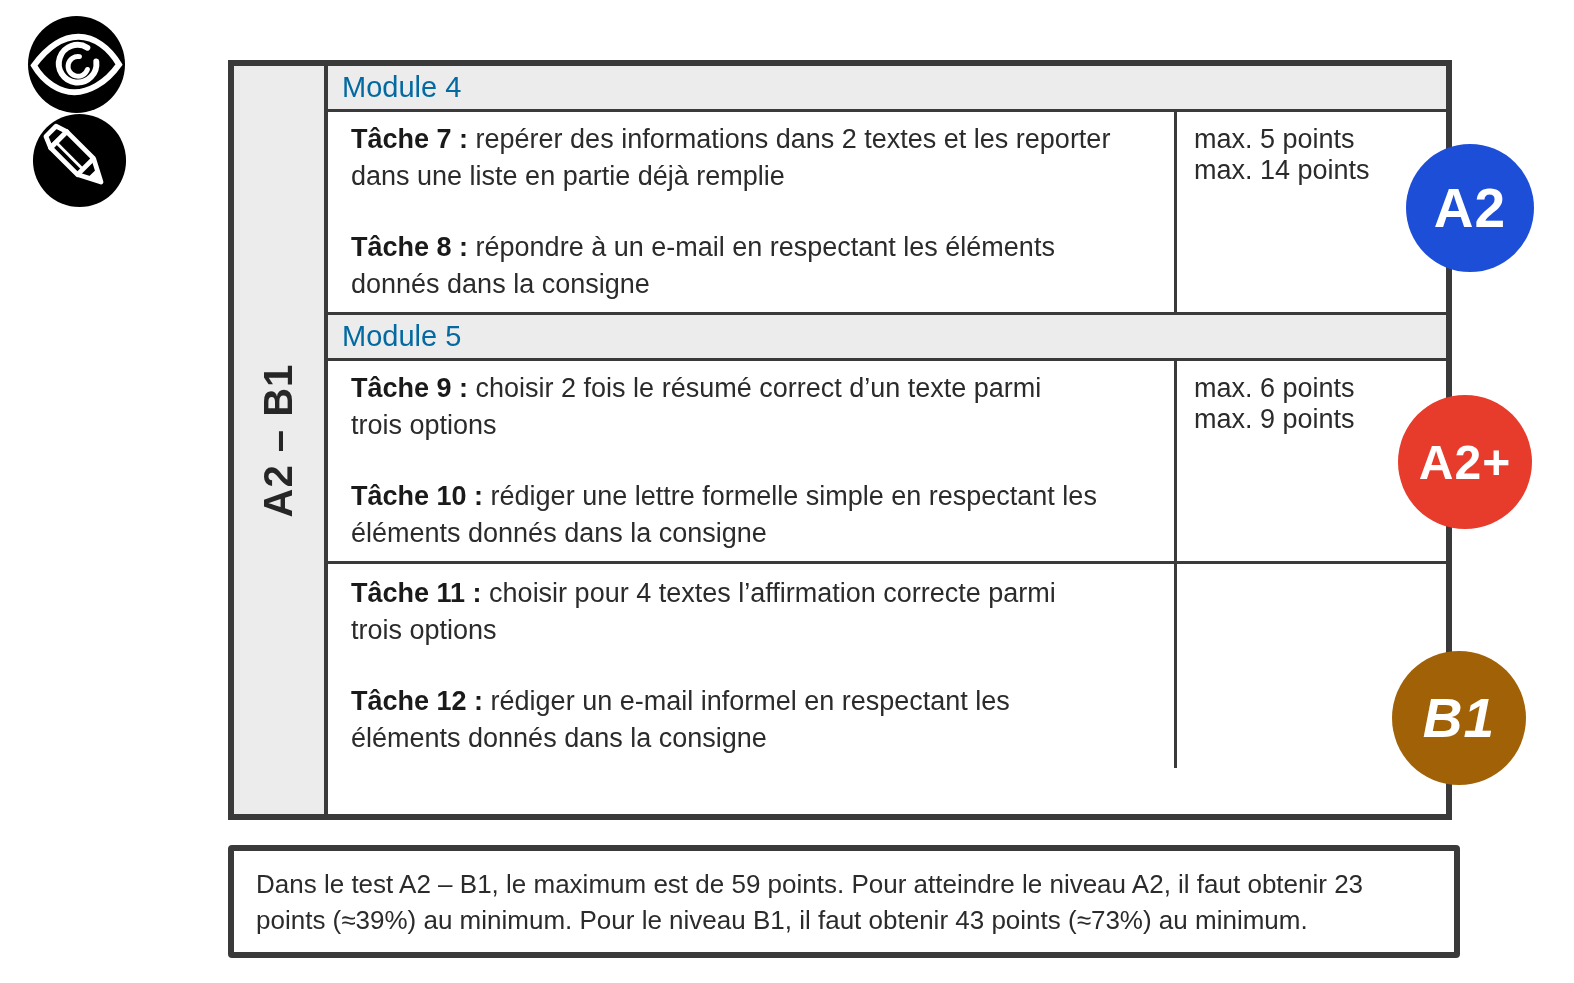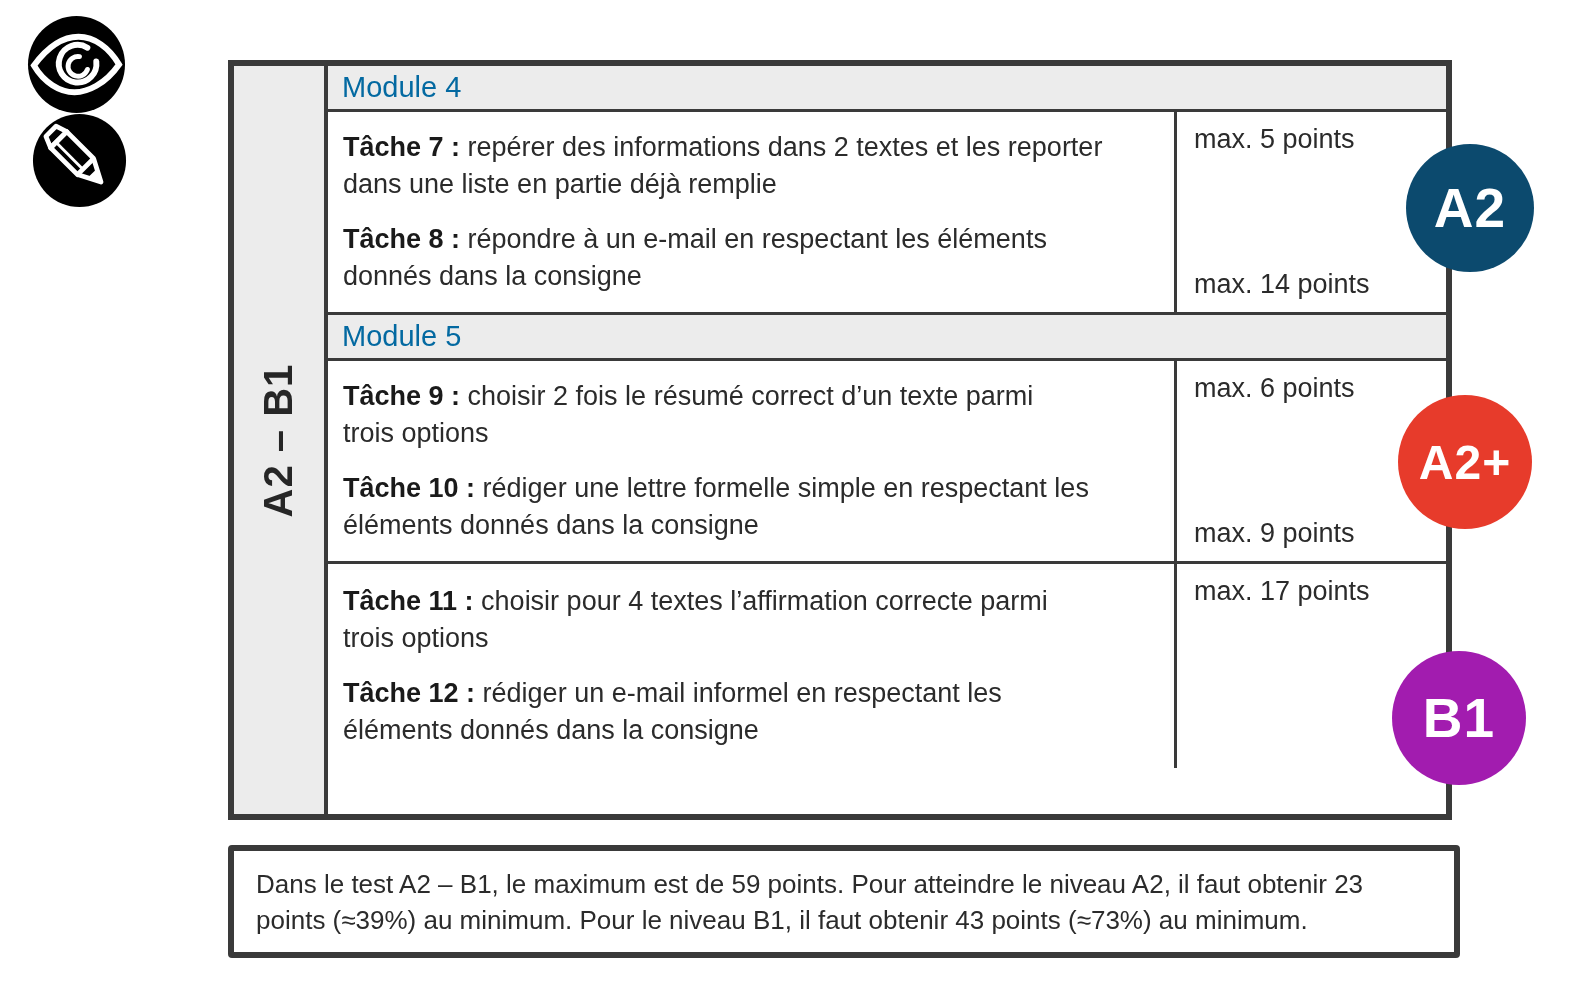--- a/index.html
+++ b/index.html
@@ -34,26 +34,26 @@
   .module-header span{font-weight:normal;font-size:29px;color:#0369a1;}
   .task-row{
     height:203px;flex:0 0 203px;display:flex;border-bottom:3px solid #3a3a3a;
     box-sizing:border-box;background:#ffffff;
   }
   .task-row.last{height:204px;flex:0 0 204px;border-bottom:none;}
   .tasks-cell{
     flex:1;min-width:0;display:flex;flex-direction:column;justify-content:center;
     gap:18px;padding:0 14px 0 15px;
   }
-  .task{margin:0;font-size:27px;line-height:37px;color:#2b2b2b;}
+  .task{margin:8px;font-size:27px;line-height:37px;color:#2b2b2b;}
   .task b{color:#1a1a1a;}
   .task .task-text{white-space:pre-line;}
   .points-cell{
     width:272px;flex:0 0 272px;border-left:3px solid #3a3a3a;box-sizing:border-box;
-    display:flex;flex-direction:column;justify-content:space-between;
+    display:flex;flex-direction:column;justify-content:flex-start;
     padding:12px 0 12px 17px;font-size:27px;color:#2b2b2b;
   }
   
   .badge{
     position:absolute;border-radius:50%;color:#ffffff;font-weight:bold;
     display:flex;align-items:center;justify-content:center;z-index:5;
     letter-spacing:1px;
   }
   #badge-a2{left:1406px;top:144px;width:128px;height:128px;font-size:55px;}
   #badge-a2plus{left:1398px;top:395px;width:134px;height:134px;font-size:48px;}
@@ -131,27 +131,26 @@
     </div>
 
     <div class="task-row last">
       <div class="tasks-cell">
         <p class="task"><b>Tâche 11 :</b> <span class="task-text">choisir pour 4 textes l’affirmation correcte parmi
 trois options</span></p>
         <p class="task"><b>Tâche 12 :</b> <span class="task-text">rédiger un e-mail informel en respectant les
 éléments donnés dans la consigne</span></p>
       </div>
       <div class="points-cell">
-        <div>max. 17 points</div>
       </div>
     </div>
 
   </div>
 </div>
 
-<div class="badge" id="badge-a2" style="background-color: #0c4a6e;">A2</div>
+<div class="badge" id="badge-a2" style="background-color: #1d4ed8;">A2</div>
 <div class="badge" id="badge-a2plus" style="background-color: rgb(231, 59, 43);">A2+</div>
-<div class="badge" id="badge-b1" style="background-color: #a21caf;">B1</div>
+<div class="badge" id="badge-b1" style="background-color: #a16207; font-style: italic;">B1</div>
 
 <div class="note-box">
   <span>Dans le test A2 – B1, le maximum est de 59 points. Pour atteindre le niveau A2, il faut obtenir 23
 points (≈39%) au minimum. Pour le niveau B1, il faut obtenir 43 points (≈73%) au minimum.</span>
 </div>
 
 </body></html>

